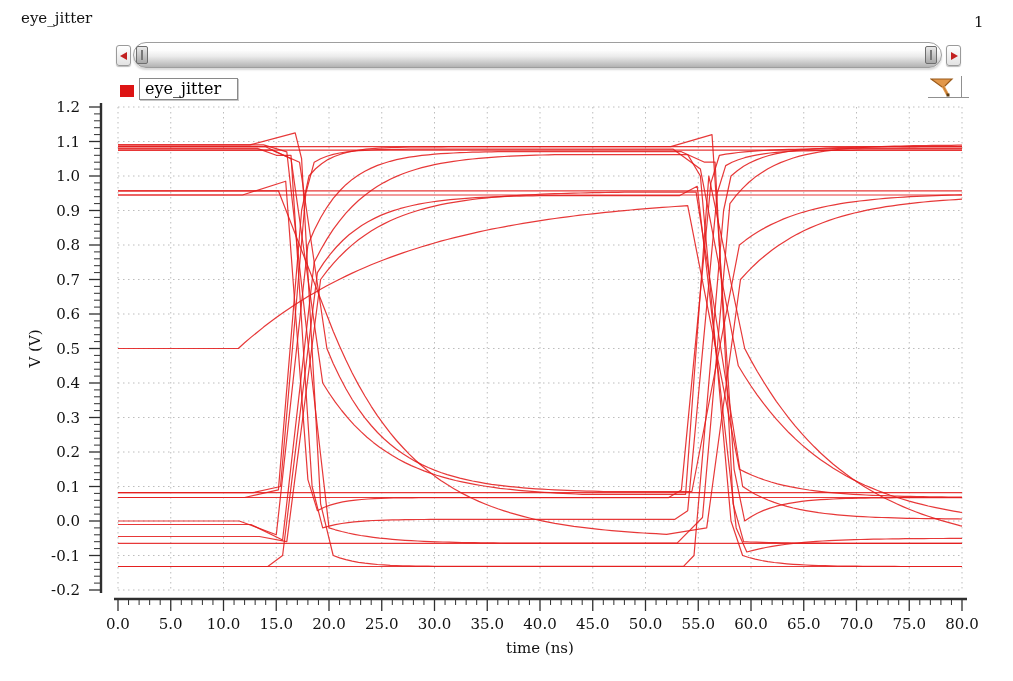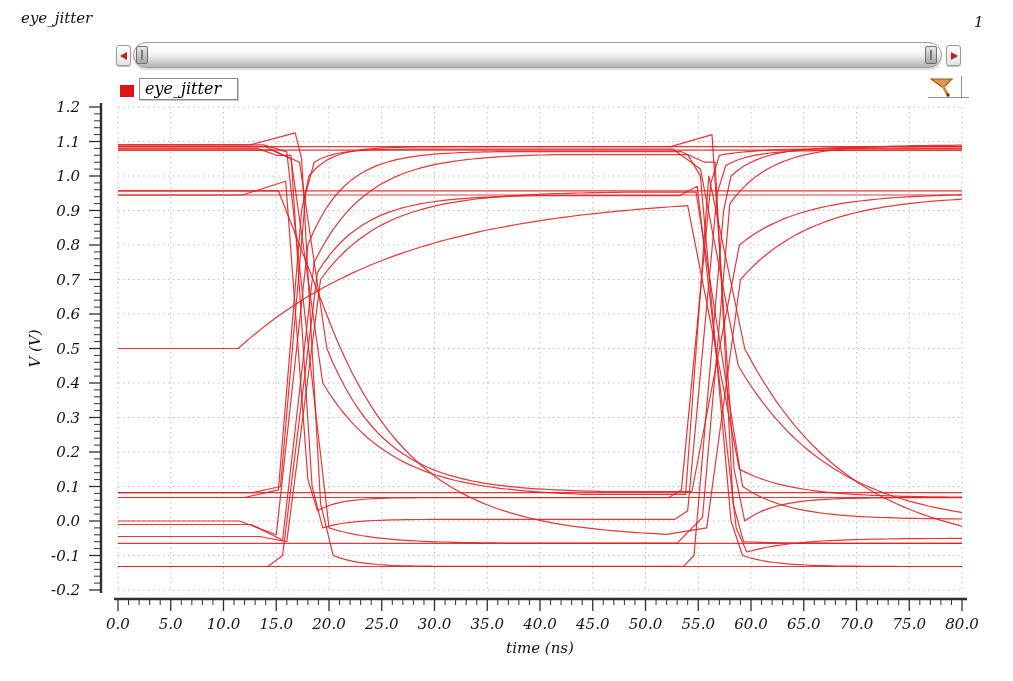--- a/index.html
+++ b/index.html
@@ -1,17 +1,17 @@
 <!DOCTYPE html>
 <html><head>
 <meta charset="utf-8">
 <style>
   html,body{margin:0;padding:0;background:#fff;}
   #stage{position:relative;width:1013px;height:681px;background:#ffffff;
-         font-family:"DejaVu Serif", serif;overflow:hidden;font-style:italic;}
+         font-family:"DejaVu Serif", serif;overflow:hidden;}
   .hdr-title{position:absolute;left:21px;top:9px;font-size:15px;color:#111;}
   .page-num{position:absolute;left:974px;top:13px;font-size:15px;color:#111;}
 
   
   .sbar{position:absolute;left:116px;top:42px;width:846px;height:27px;}
   .sb-btn{position:absolute;top:3px;width:15px;height:21px;background:linear-gradient(180deg,#ffffff,#e3e3e3);
           border:1px solid #9a9a9a;border-radius:3px;box-shadow:0 1px 1px #bbb;box-sizing:border-box;}
   .sb-btn .tri{position:absolute;top:6px;width:0;height:0;border-style:solid;}
   .tri-left{left:3px;border-width:4px 7px 4px 0;border-color:transparent #c22020 transparent transparent;}
   .tri-right{left:4px;border-width:4px 0 4px 7px;border-color:transparent transparent transparent #c22020;}

